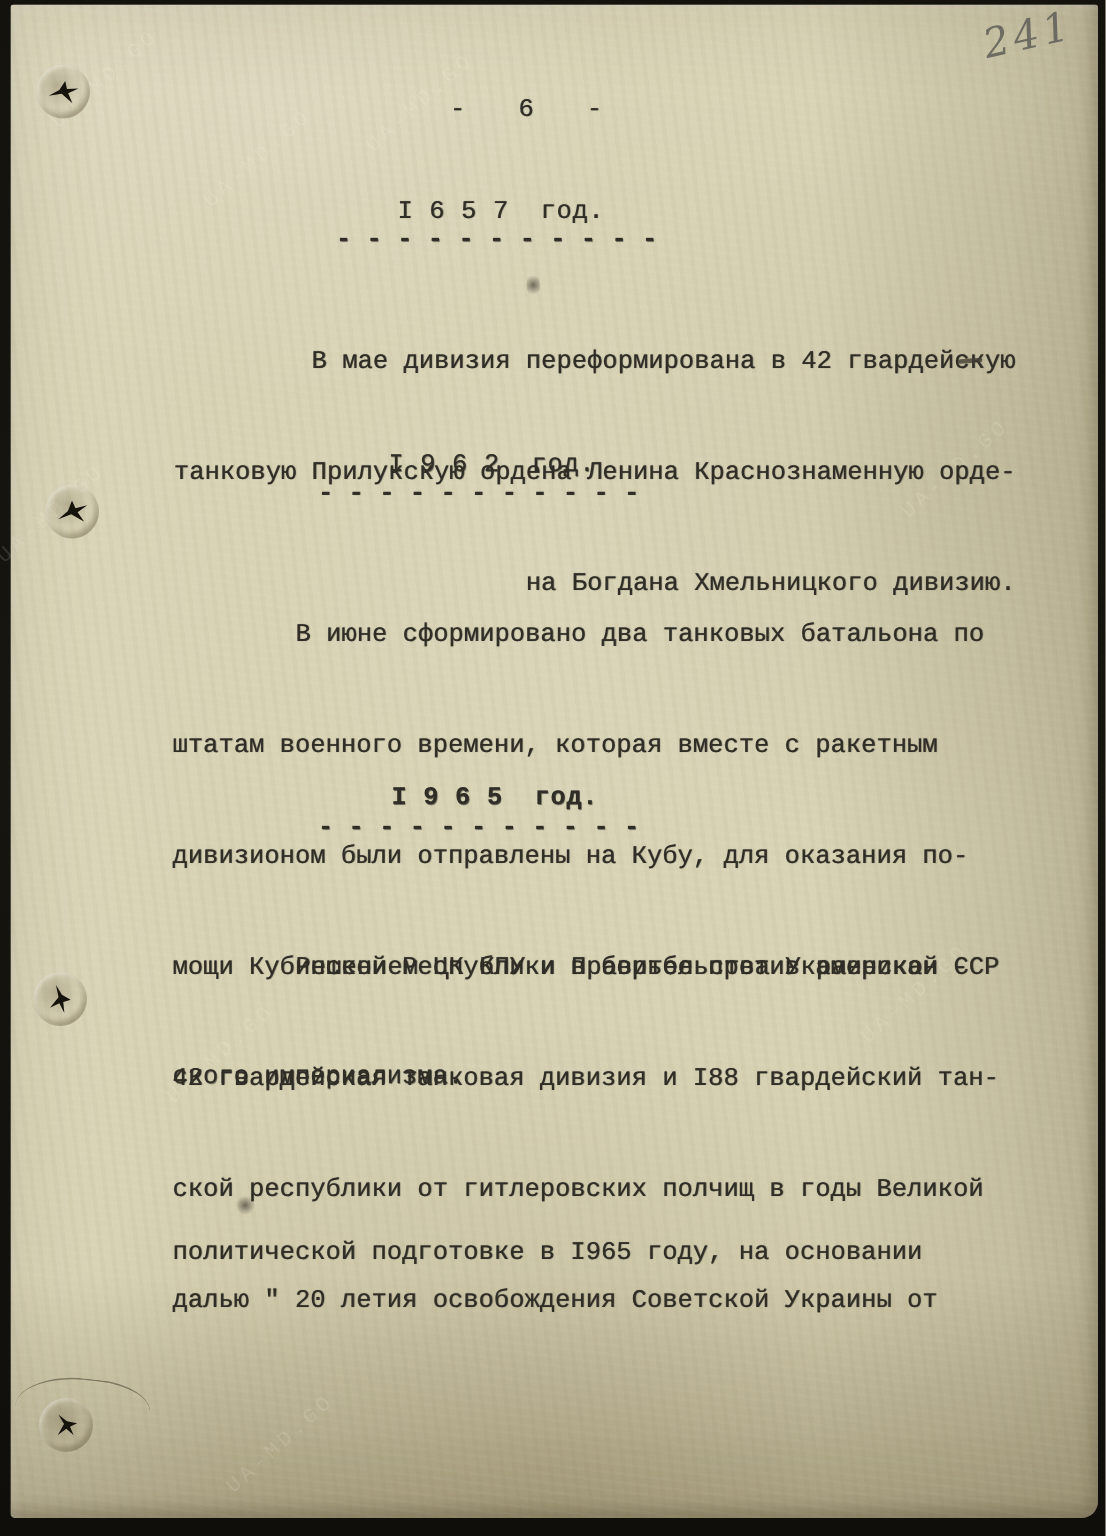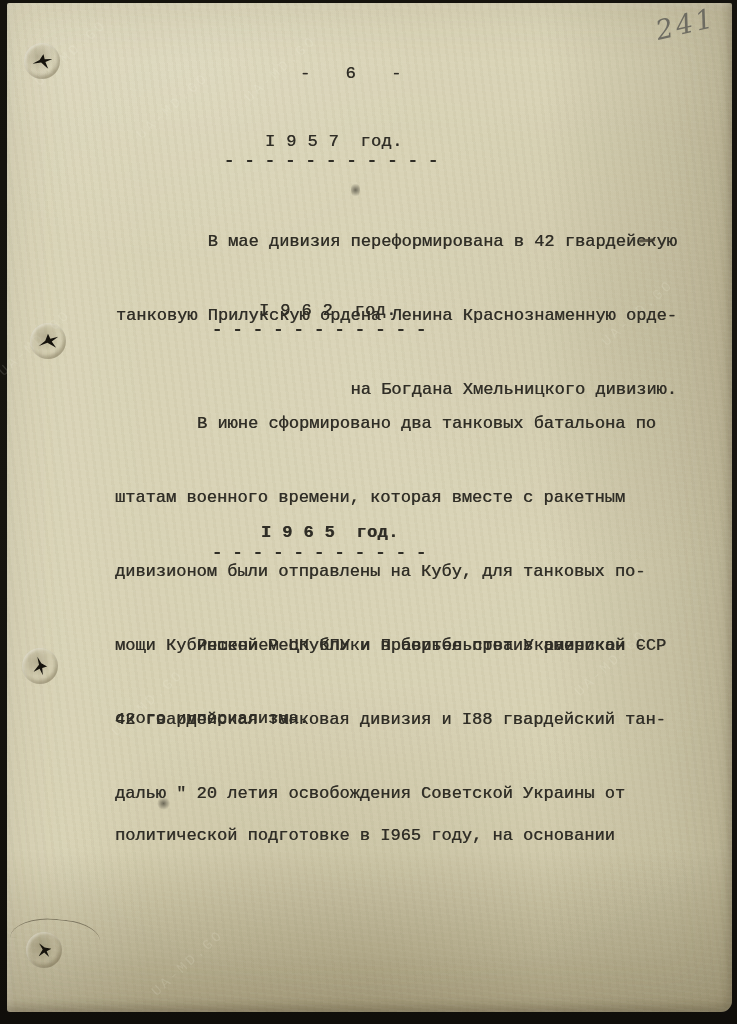--- a/index.html
+++ b/index.html
@@ -107,43 +107,44 @@
   <span class="watermark wm3">UA-MD.GO</span>
   <span class="watermark wm4">UA-MD.GO</span>
   <span class="watermark wm5">UA-MD.GO</span>
   <span class="watermark wm6">UA-MD.GO</span>
   <span class="watermark wm7">UA-MD.GO</span>
 
   <div class="folio">241</div>
 
   <div class="tw page-number">-  6  -</div>
 
-  <div class="tw year-heading yh-1957">I 9 5 7  год.</div>
+  <div class="tw year-heading yh-1957">I 6 5 7  год.</div>
   <div class="tw dash-rule dr-1957">- - - - - - - - - - -</div>
   <div class="tw para p1">
     <div class="line first">В мае дивизия переформирована в 42 гвардейскую</div>
     <div class="line">танковую Прилукскую ордена Ленина Краснознаменную орде-</div>
     <div class="line">на Богдана Хмельницкого дивизию.</div>
   </div>
 
   <div class="tw year-heading yh-1962">I 9 6 2  год.</div>
   <div class="tw dash-rule dr-1962">- - - - - - - - - - -</div>
   <div class="tw para p2">
     <div class="line first">В июне сформировано два танковых батальона по</div>
     <div class="line">штатам военного времени, которая вместе с ракетным</div>
-    <div class="line">дивизионом были отправлены на Кубу, для танковых по-</div>
+    <div class="line">дивизионом были отправлены на Кубу, для оказания по-</div>
     <div class="line">мощи Кубинской Республики в борьбе против американ -</div>
     <div class="line">ского империализма.</div>
   </div>
 
   <div class="tw year-heading yh-1965">I 9 6 5  год.</div>
   <div class="tw dash-rule dr-1965">- - - - - - - - - - -</div>
   <div class="tw para p3">
     <div class="line first">Решением ЦК КПУ и Правительства Украинской ССР</div>
     <div class="line">42 гвардейская танковая дивизия и I88 гвардейский тан-</div>
+    <div class="line">ской республики от гитлеровских полчищ в годы Великой</div>
     <div class="line">далью " 20 летия освобождения Советской Украины от</div>
     
   </div>
   <div class="tw para p4">
     <div class="line">политической подготовке в I965 году, на основании</div>
     
   </div>
 
   <div class="hole hole1">
       <span class="mark"></span>

